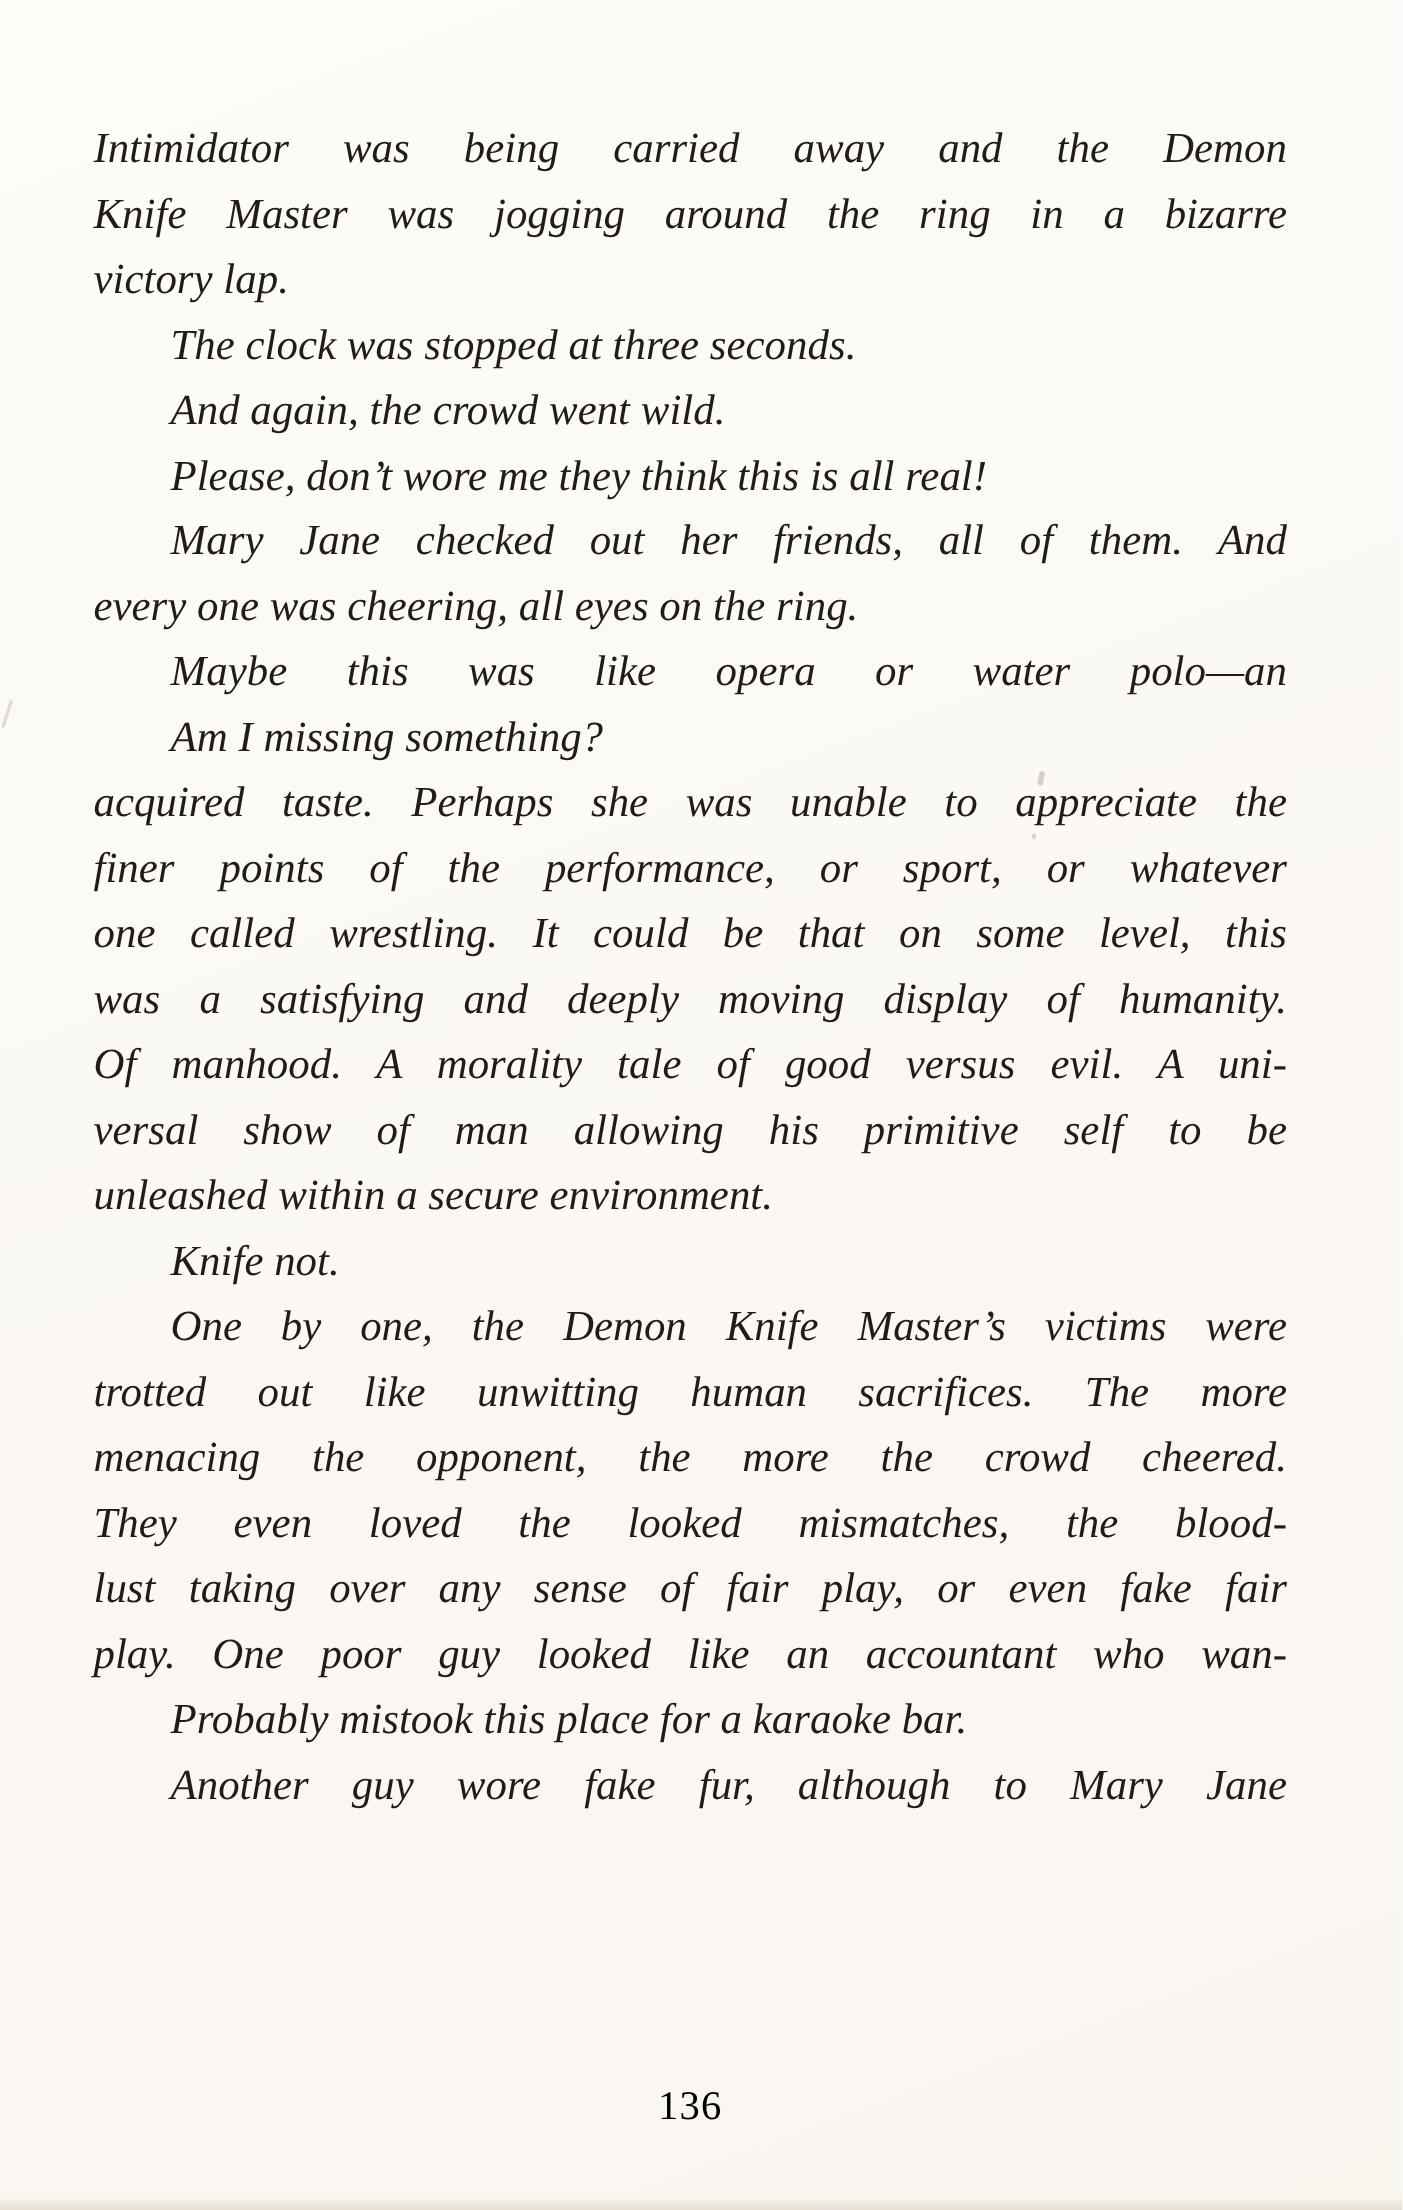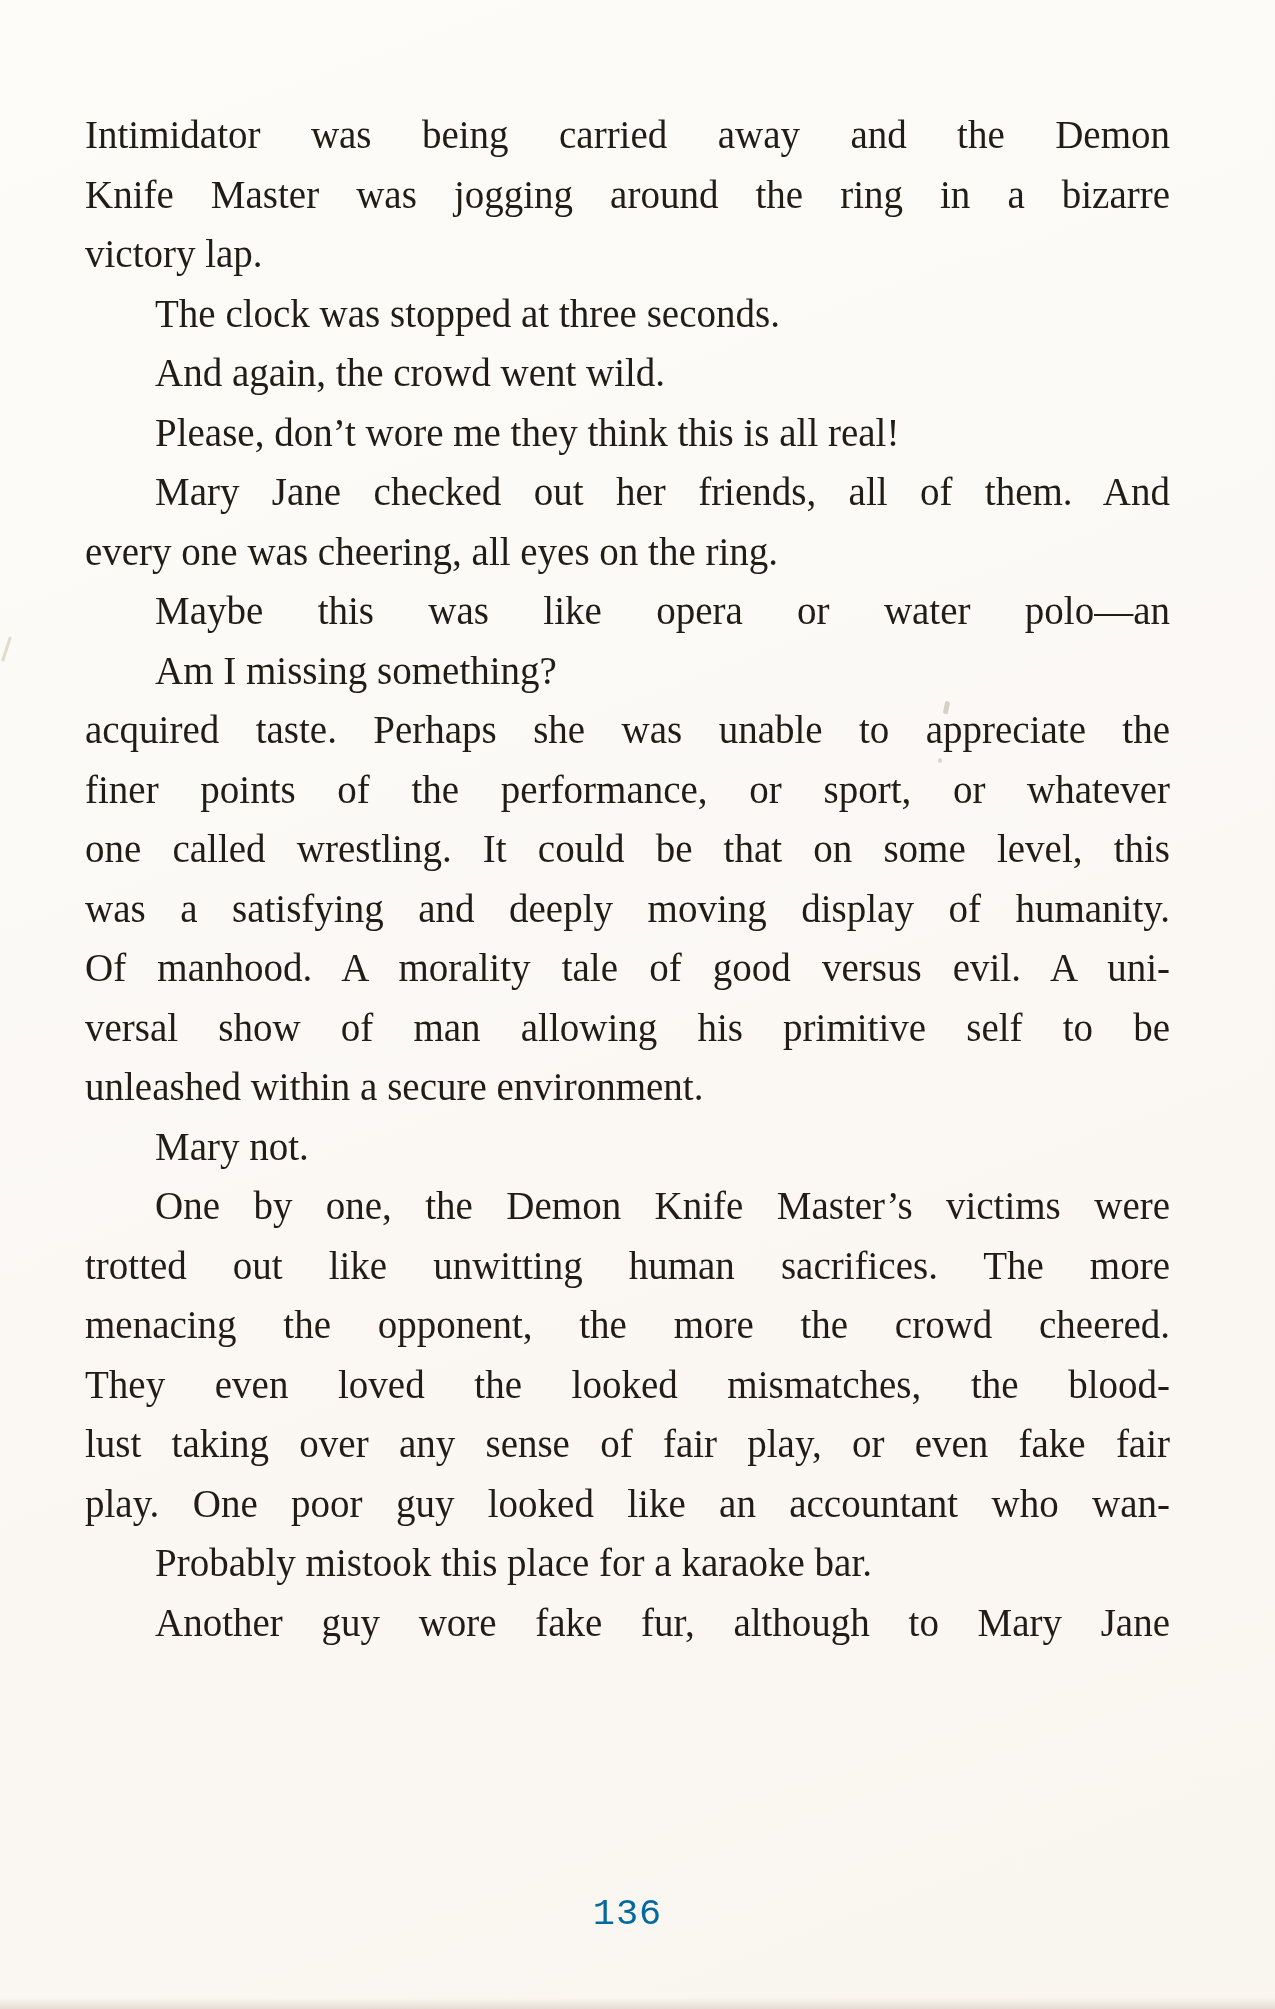--- a/index.html
+++ b/index.html
@@ -19,42 +19,42 @@
     inset: 0;
   }
   .text-block {
     position: absolute;
     left: 85px;
     top: 105px;
     width: 1085px;
     font-size: 39px;
     line-height: 59.5px;
     color: #211c16;
+    font-style: italic;
   }
   .line {
     text-align: justify;
     text-align-last: left;
     white-space: normal;
   }
   .line.j {
     text-align-last: justify;
   }
   .line.ind {
     text-indent: 70px;
   }
   .page-number {
     position: absolute;
     left: 85px;
     top: 1893px;
     width: 1085px;
     text-align: center;
     font-size: 37px;
     letter-spacing: 1px;
-    color: #0369a1;
-    font-family: Liberation Mono, monospace;
+    color: #000000;
   }
   
   .edge-bottom {
     position: absolute;
     left: 0;
     bottom: 0;
     width: 100%;
     height: 11px;
     background: linear-gradient(to bottom, rgba(210,196,178,0) 0%, rgba(205,191,172,0.45) 100%);
   }
@@ -106,21 +106,21 @@
       <div class="line">every one was cheering, all eyes on the ring.</div>
       <div class="line j ind">Maybe this was like opera or water polo—an</div>
       <div class="line ind">Am I missing something?</div>
       <div class="line j">acquired taste. Perhaps she was unable to appreciate the</div>
       <div class="line j">finer points of the performance, or sport, or whatever</div>
       <div class="line j">one called wrestling. It could be that on some level, this</div>
       <div class="line j">was a satisfying and deeply moving display of humanity.</div>
       <div class="line j">Of manhood. A morality tale of good versus evil. A uni-</div>
       <div class="line j">versal show of man allowing his primitive self to be</div>
       <div class="line">unleashed within a secure environment.</div>
-      <div class="line ind">Mary not.</div>
+      <div class="line ind">Knife not.</div>
       <div class="line j ind">One by one, the Demon Knife Master’s victims were</div>
       <div class="line j">trotted out like unwitting human sacrifices. The more</div>
       <div class="line j">menacing the opponent, the more the crowd cheered.</div>
       <div class="line j">They even loved the looked mismatches, the blood-</div>
       <div class="line j">lust taking over any sense of fair play, or even fake fair</div>
       <div class="line j">play. One poor guy looked like an accountant who wan-</div>
       <div class="line ind">Probably mistook this place for a karaoke bar.</div>
       <div class="line j ind">Another guy wore fake fur, although to Mary Jane</div>
     </div>
   <div class="page-number">136</div>

